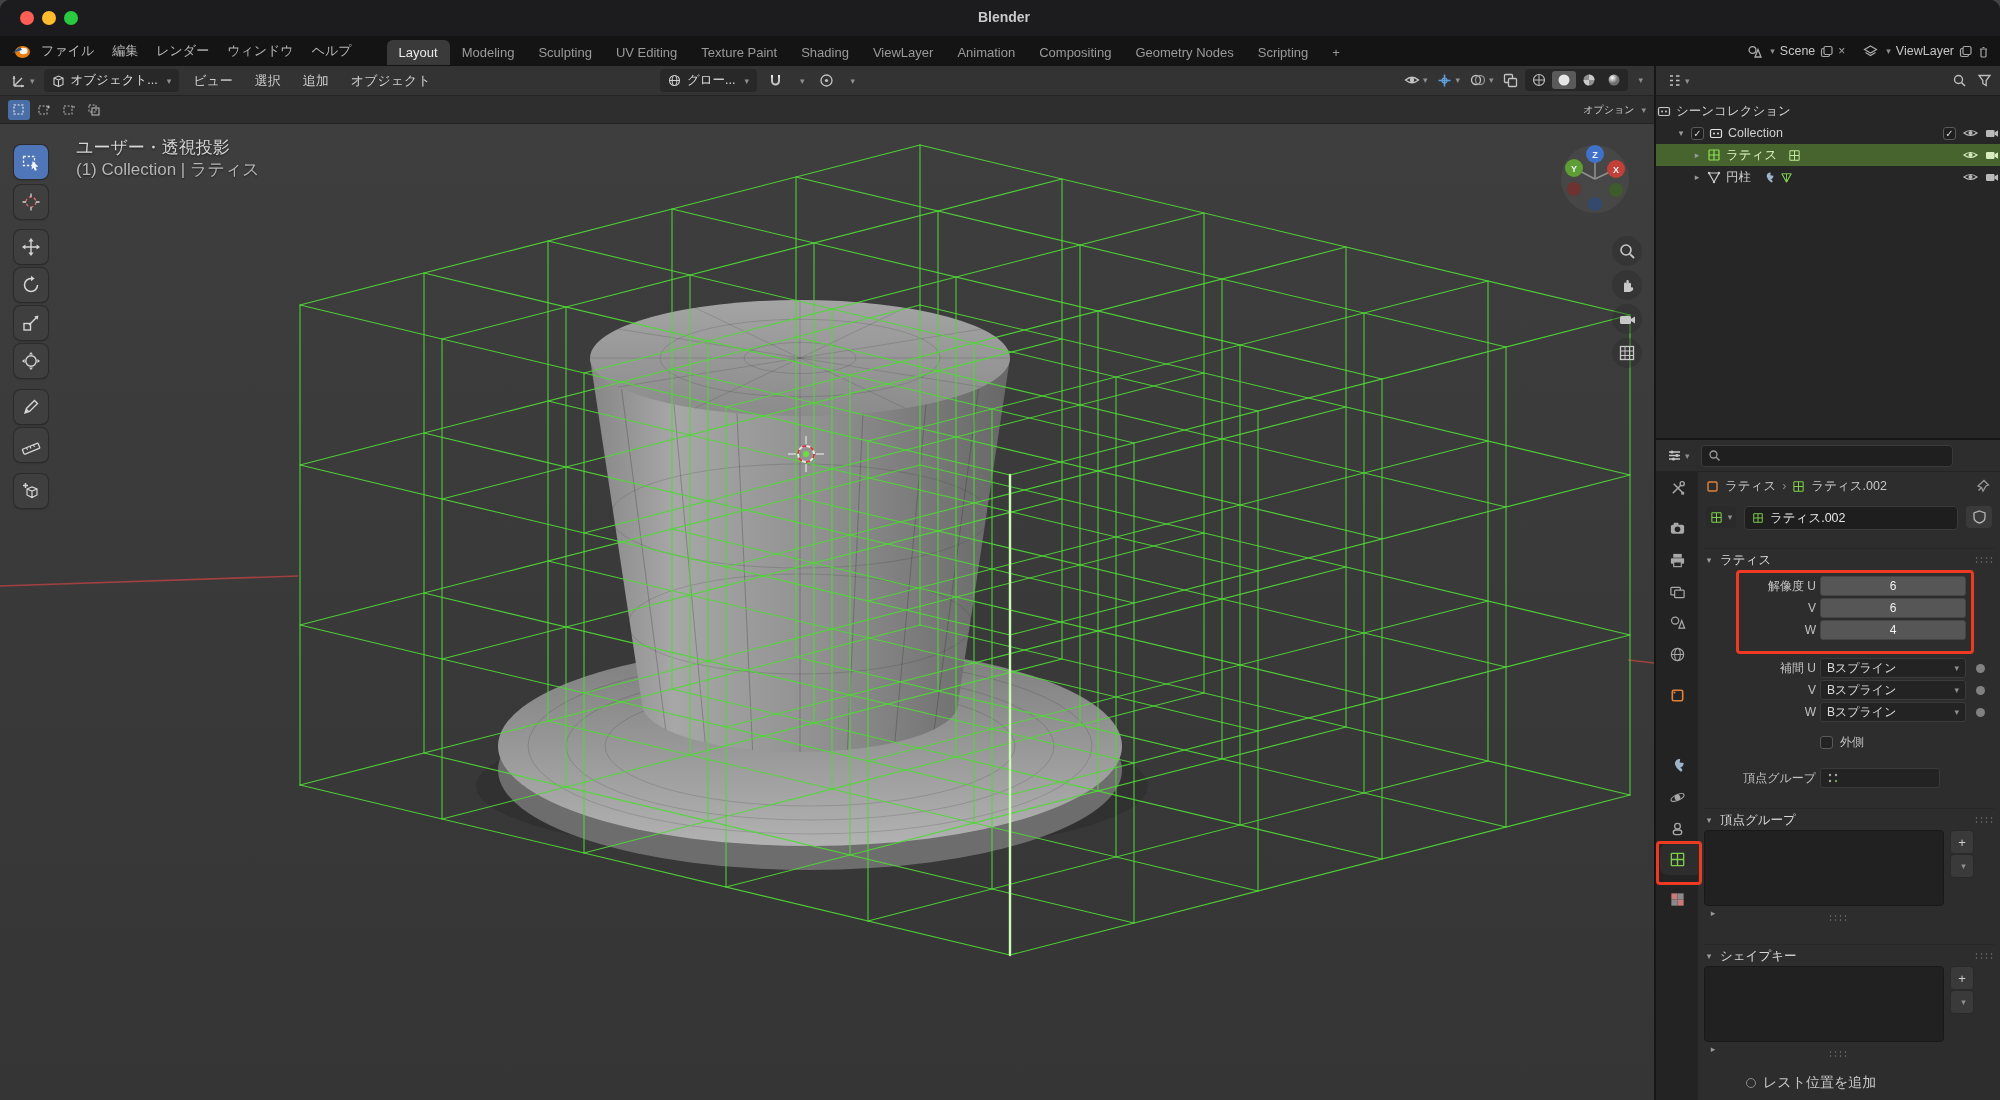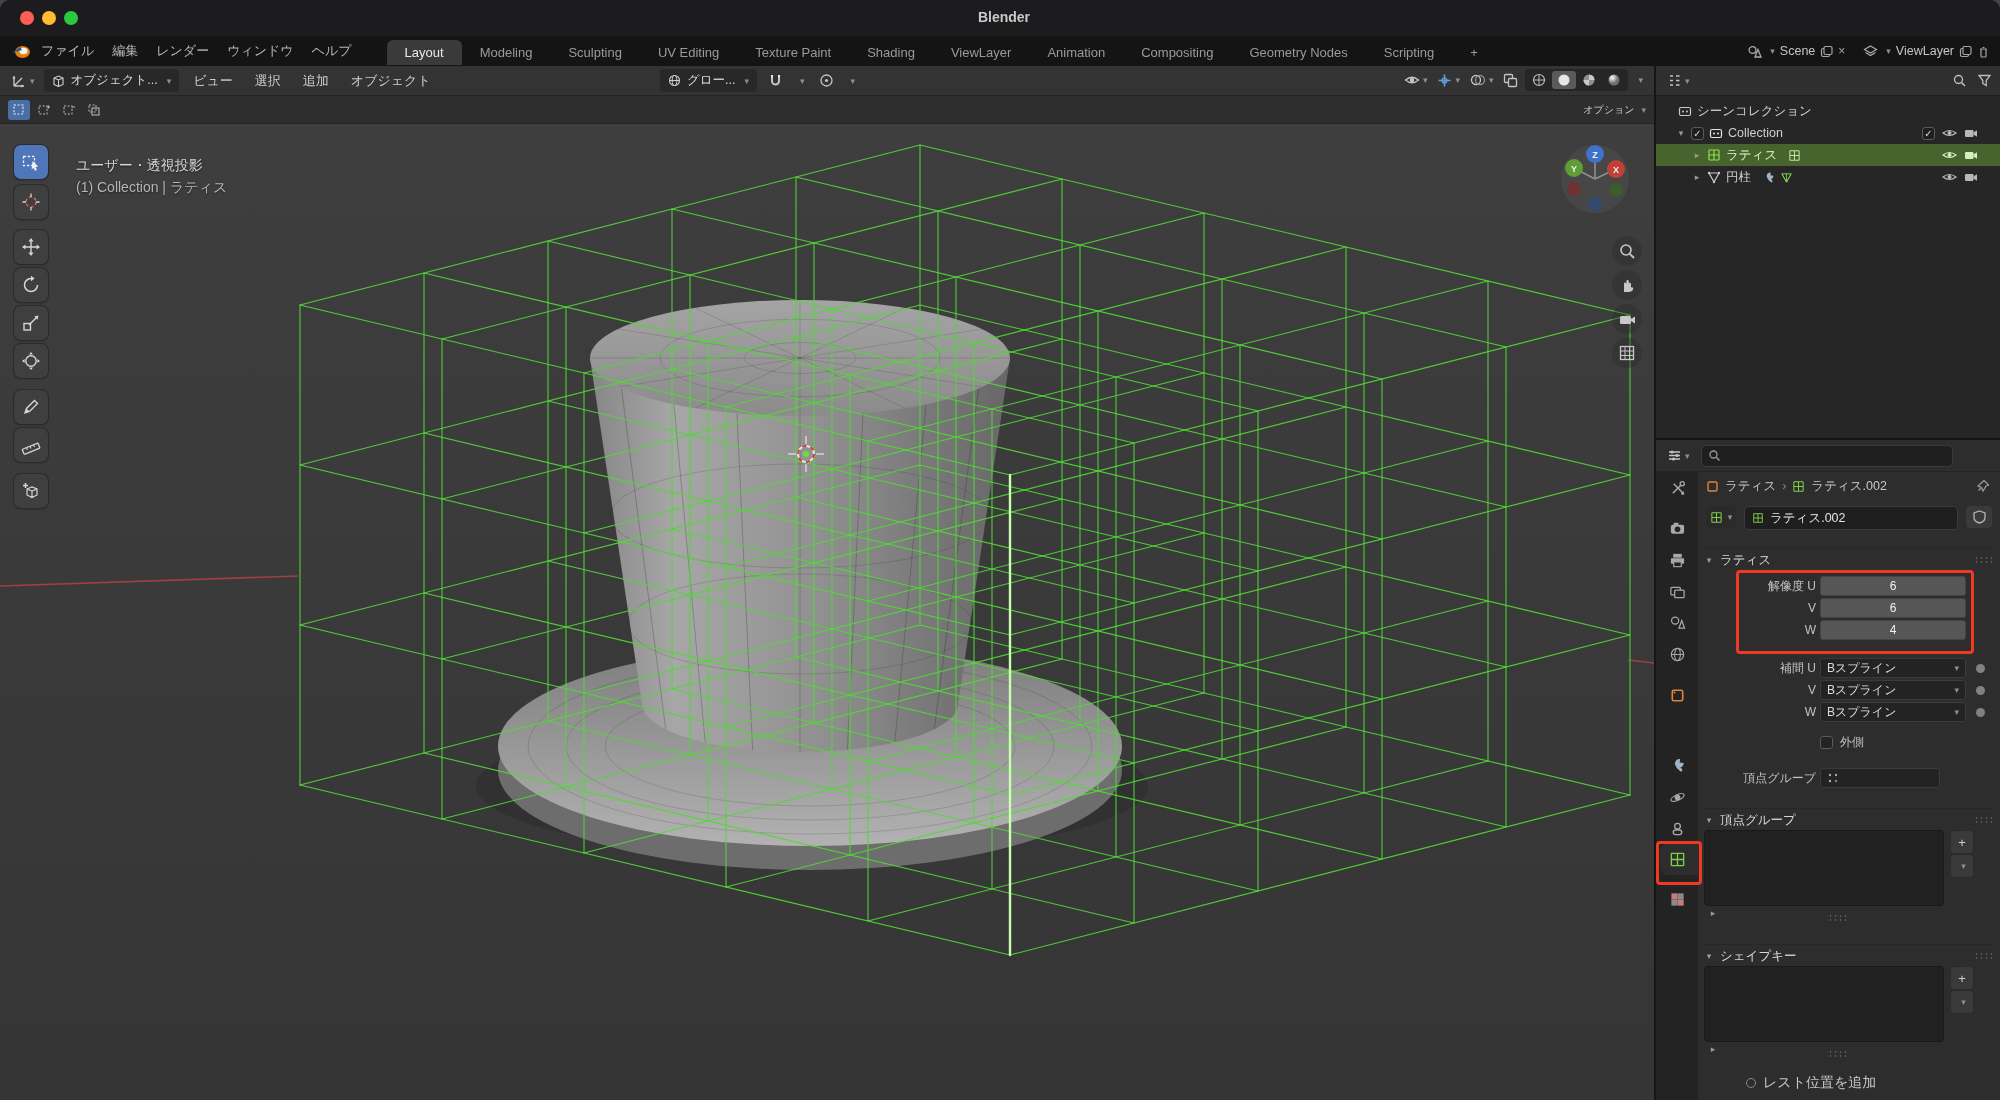--- a/index.html
+++ b/index.html
@@ -8,45 +8,45 @@
   .flex{display:flex;align-items:center;}
 
   
   .titlebar{position:absolute;left:0;top:0;width:2000px;height:36px;background:#1c1c1e;border-bottom:1px solid #0c0c0c;padding-left:8px;}
   .tl{position:absolute;top:11px;width:14px;height:14px;border-radius:50%;}
   .win-title{position:absolute;left:0;right:0;top:9px;text-align:center;color:#c9c9c9;font-size:14px;font-weight:bold;}
 
   
   .topbar{position:absolute;left:0;top:36px;width:2000px;height:30px;background:#141414;display:flex;align-items:center;padding:0 10px;box-sizing:border-box;}
   .menu-item{padding:4px 9px;color:#b7b7b7;font-size:13px;border-radius:3px;}
-  .tab{padding:5px 18px;font-size:13px;color:#9a9a9a;border-radius:6px 6px 0 0;margin-top:2px;}
+  .tab{padding:5px 12px;font-size:13px;color:#9a9a9a;border-radius:6px 6px 0 0;margin-top:2px;}
   .tab.active{background:#3a3a3a;color:#eaeaea;}
   .caret{font-size:9px;color:#8f8f8f;margin-left:3px;}
   .tb-right{margin-left:auto;display:flex;align-items:center;gap:18px;color:#c5c5c5;font-size:12.5px;}
 
   
   .vp{position:absolute;left:0;top:66px;width:1654px;height:1034px;background:#3a3a3a;}
   .vp-header{position:absolute;left:0;top:0;width:100%;height:30px;background:#333333;border-bottom:1px solid #242424;display:flex;align-items:center;padding:0 8px;box-sizing:border-box;gap:6px;}
   .vp-tools{position:absolute;left:0;top:30px;width:100%;height:28px;background:#2e2e2e;border-bottom:1px solid #232323;display:flex;align-items:center;padding:0 8px;box-sizing:border-box;}
   .hmenu{font-size:13px;color:#cfcfcf;padding:3px 8px;}
   .dropdown{background:#282828;border-radius:4px;padding:3px 8px;display:flex;align-items:center;gap:6px;font-size:12.5px;color:#dadada;}
   .icon-btn{display:flex;align-items:center;justify-content:center;height:22px;padding:0 3px;border-radius:3px;color:#bdbdbd;}
   .shade-group{display:flex;align-items:center;background:#262626;border-radius:4px;padding:2px;gap:1px;}
   .shade-cell{width:24px;height:18px;display:flex;align-items:center;justify-content:center;border-radius:3px;}
   .shade-cell.active{background:#5a5a5a;}
-  .overlay-line{position:absolute;color:#d6d6d6;font-size:14px;text-shadow:0 1px 2px rgba(0,0,0,.5);margin-top:21px;}
+  .overlay-line{position:absolute;color:#d6d6d6;font-size:17px;text-shadow:0 1px 2px rgba(0,0,0,.5);}
   .tool-btn{position:absolute;left:14px;width:34px;height:34px;background:#3f3f3f;border-radius:7px;display:flex;align-items:center;justify-content:center;box-shadow:0 0 0 1px #2b2b2b,0 1px 2px rgba(0,0,0,.4);}
   .tool-btn.active{background:#4f76b8;}
   .nav-btn{position:absolute;left:1612px;width:30px;height:30px;border-radius:15px;display:flex;align-items:center;justify-content:center;background:rgba(40,40,40,.35);}
 
   
   .rightcol{position:absolute;left:1656px;top:66px;width:344px;height:1034px;}
   .outliner{position:absolute;left:0;top:0;width:344px;height:372px;background:#262626;}
   .ol-header{position:absolute;left:0;top:0;width:100%;height:30px;background:#2f2f2f;border-bottom:1px solid #1e1e1e;display:flex;align-items:center;padding:0 8px;box-sizing:border-box;}
-  .ol-row{position:absolute;left:0;width:344px;height:22px;display:flex;align-items:center;font-size:12.5px;color:#cfcfcf;box-sizing:border-box;padding:0 22px;gap:5px;}
+  .ol-row{position:absolute;left:0;width:344px;height:22px;display:flex;align-items:center;font-size:12.5px;color:#cfcfcf;box-sizing:border-box;padding:0 1px;gap:5px;}
   .ol-row.selected{background:#47642e;color:#e4f6c6;}
   .car{color:#9a9a9a;font-size:9px;width:10px;display:inline-block;text-align:center;}
   .cb{width:13px;height:13px;background:#1f1f1f;border:1px solid#5a5a5a;border-radius:3px;color:#d5d5d5;font-size:10px;line-height:12px;text-align:center;box-sizing:border-box;}
   .ol-icons{margin-left:auto;display:flex;align-items:center;gap:7px;}
 
   .props{position:absolute;left:0;top:374px;width:344px;height:660px;background:#2d2d2d;}
   .props-header{position:absolute;left:0;top:0;width:100%;height:32px;background:#2d2d2d;border-bottom:1px solid #242424;display:flex;align-items:center;padding:0 8px;box-sizing:border-box;gap:8px;}
   .search-box{display:flex;align-items:center;gap:6px;background:#1f1f1f;border:1px solid #3a3a3a;border-radius:4px;height:20px;width:238px;padding:0 6px;}
   .tabstrip{position:absolute;left:0;top:32px;width:42px;bottom:0;background:#232323;}
   .ptab{position:absolute;left:9px;width:24px;height:24px;display:flex;align-items:center;justify-content:center;}

